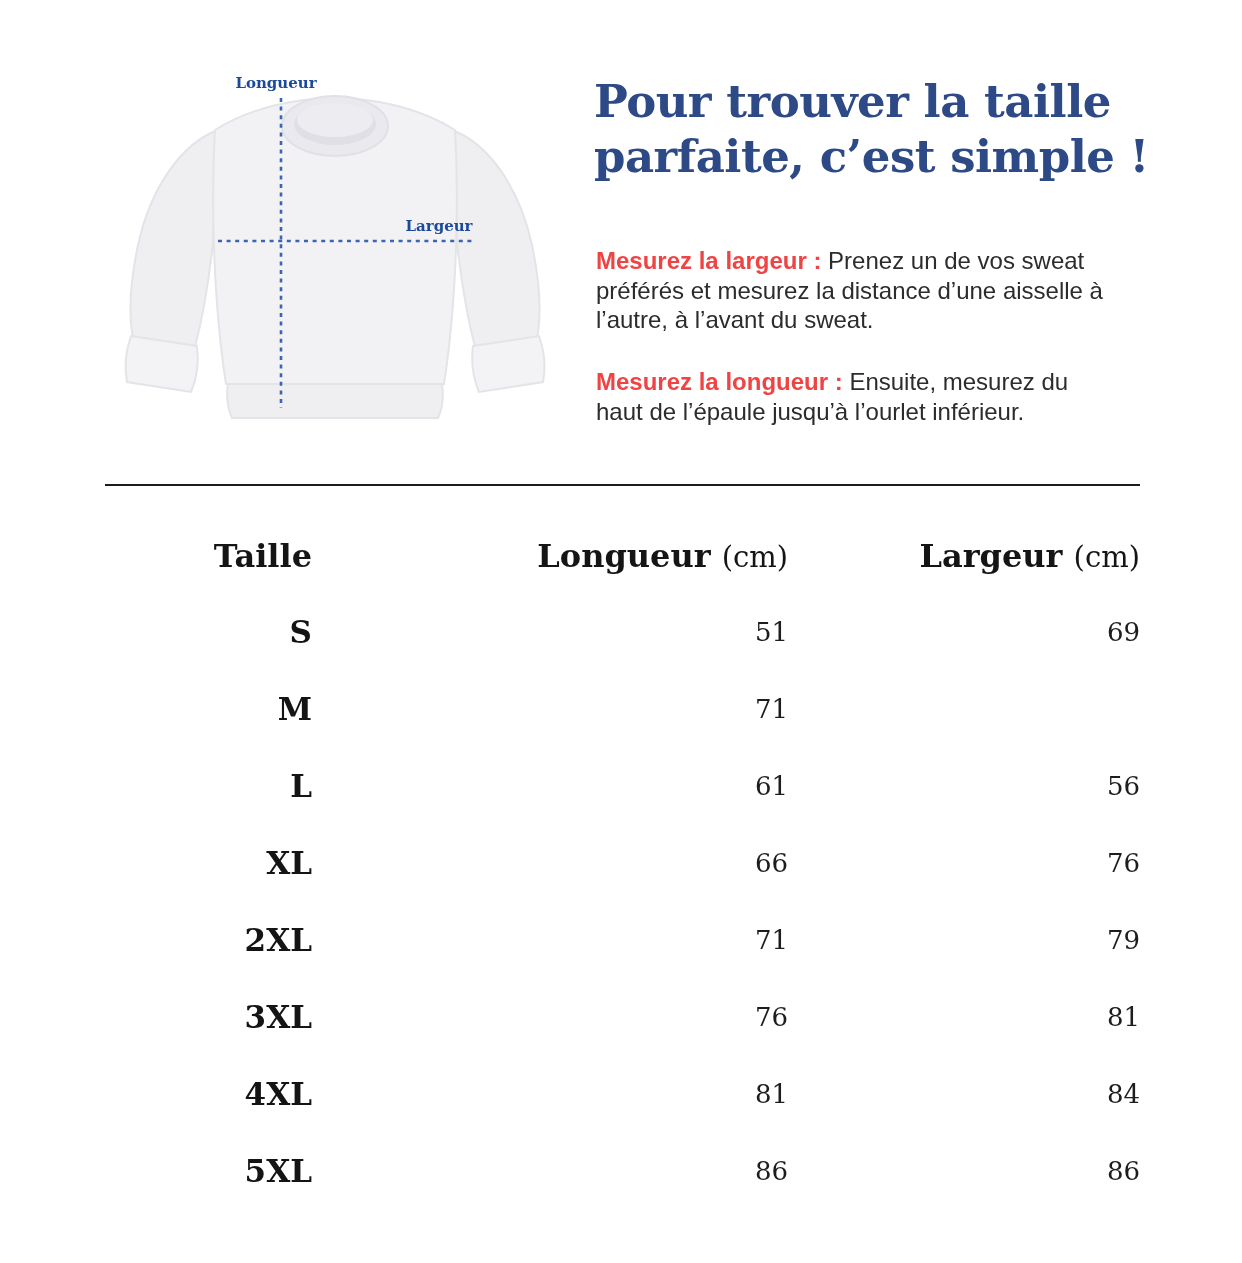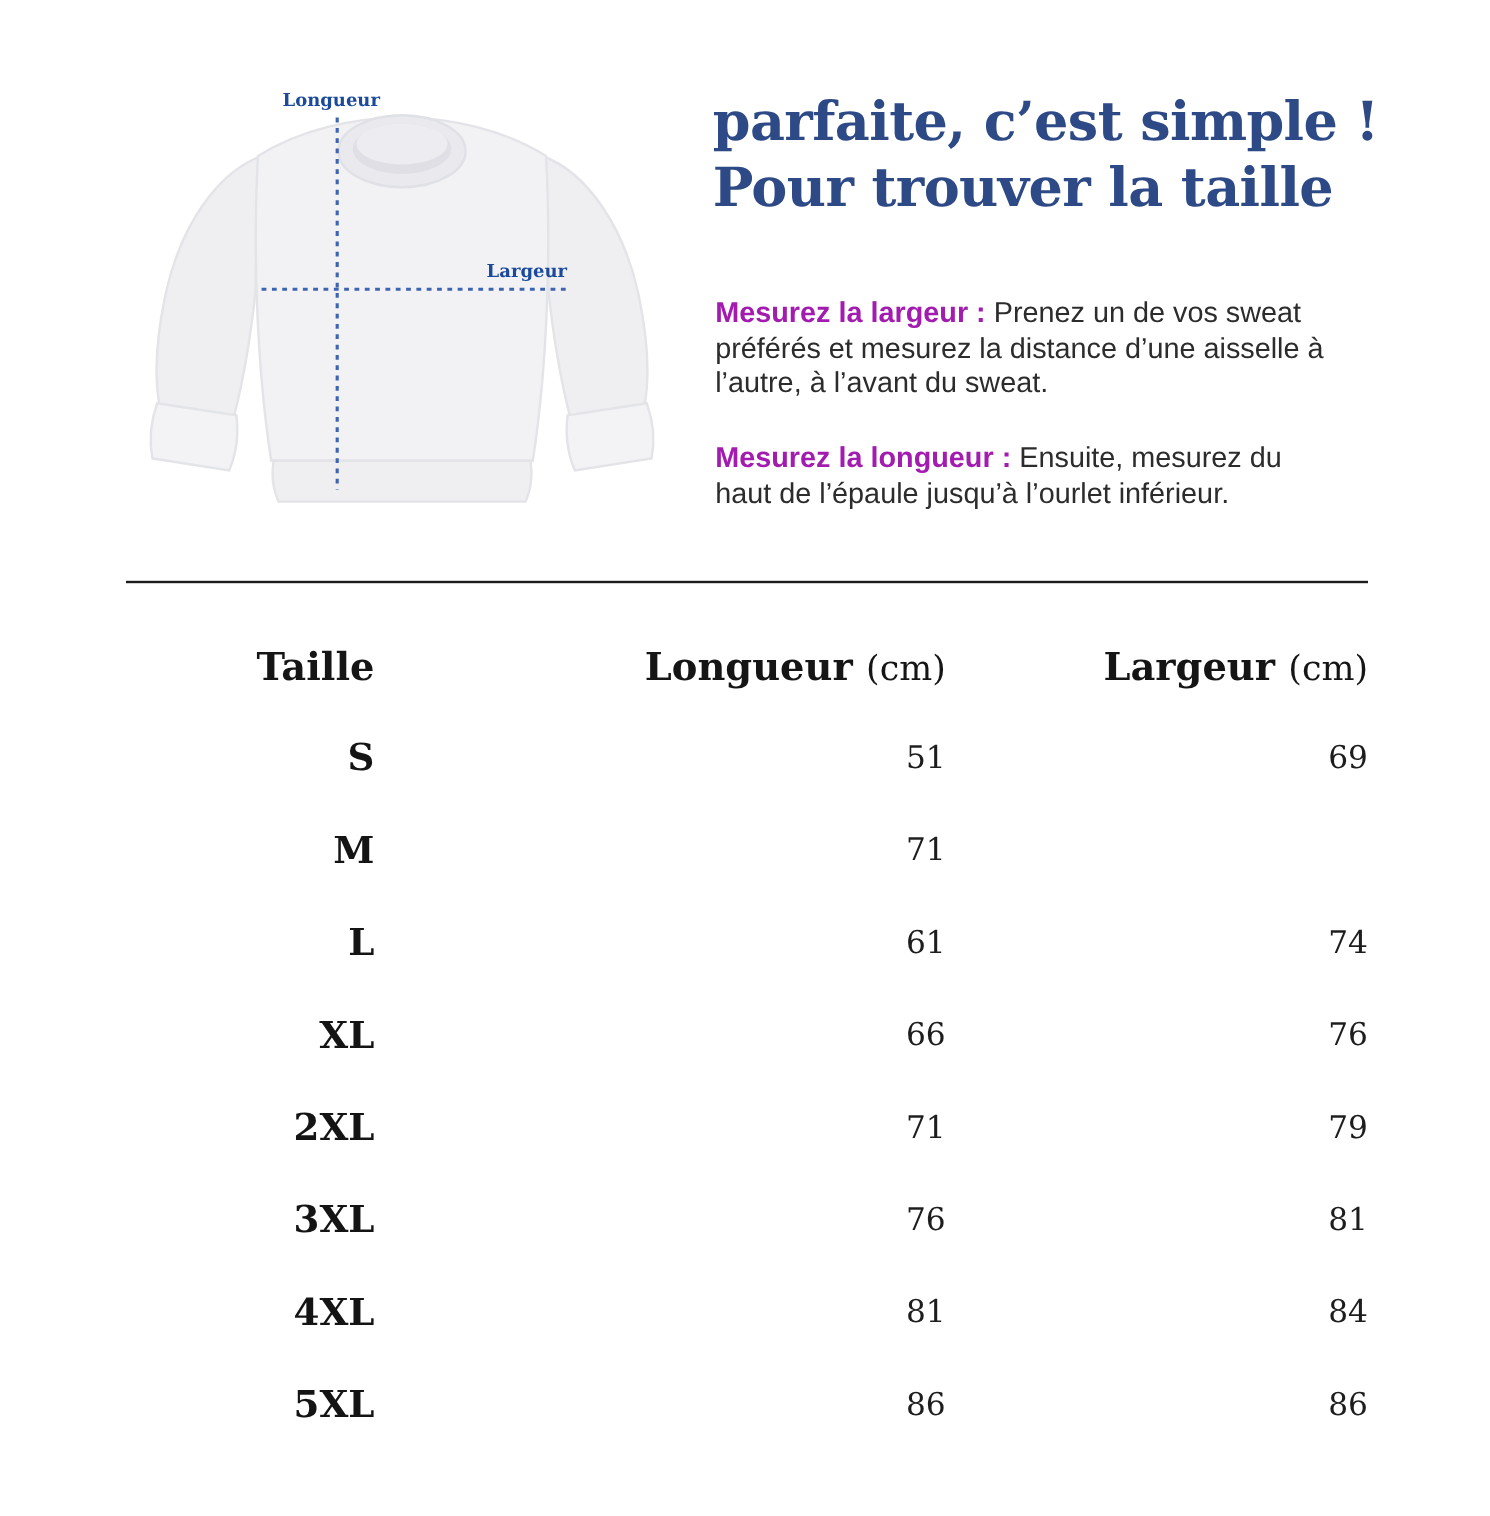--- a/index.html
+++ b/index.html
@@ -12,21 +12,21 @@
   .illustration svg { width:100%; height:100%; display:block; }
   .measure-label { font-family:"DejaVu Serif", serif; font-weight:bold; font-size:15px; fill:#1B4A9B; }
 
   
   .intro-heading {
     position:absolute; left:594px; top:74px; width:580px;
     font-family:"DejaVu Serif", serif; font-weight:700;
     font-size:45px; line-height:55px; color:#2D4A87; letter-spacing:-0.5px;
   }
   .intro-para { position:absolute; left:596px; font-size:24px; line-height:29.5px; color:#2c2c2c; }
-  .intro-para b { color:#a21caf; }
+  .intro-para b { color:#ef4444; }
   .para-width  { top:246px; width:565px; }
   .para-length { top:367px; width:500px; }
 
   
   .divider { position:absolute; left:105px; top:484px; width:1035px; height:2px; background:#1c1c1c; }
 
   
   .size-table { position:absolute; left:105px; top:519px; width:1035px; font-family:"DejaVu Serif", serif; color:#171717; }
   .trow { display:grid; grid-template-columns:20% 46% 34%; align-items:center; height:77px; text-align:right; }
   .trow.header { height:74px; }
@@ -63,22 +63,22 @@
 
       <line x1="181" y1="58" x2="181" y2="368" stroke="#3E64B0" stroke-width="2.6" stroke-dasharray="4 4.6"></line>
       <line x1="118" y1="201" x2="376" y2="201" stroke="#3E64B0" stroke-width="2.6" stroke-dasharray="4 4.6"></line>
 
       <text x="176" y="48" text-anchor="middle" class="measure-label">Longueur</text>
       <text x="339" y="191" text-anchor="middle" class="measure-label">Largeur</text>
     </svg>
   </div>
 
   <h1 class="intro-heading">
+    <div>Pour trouver la taille</div>
     <div>parfaite, c’est simple !</div>
-    <div>Pour trouver la taille</div>
   </h1>
 
   <p class="intro-para para-width">
     <b>Mesurez la largeur :</b>
     <span>Prenez un de vos sweat préférés et mesurez la distance d’une aisselle à l’autre, à l’avant du sweat.</span>
   </p>
   <p class="intro-para para-length">
     <b>Mesurez la longueur :</b>
     <span>Ensuite, mesurez du haut de l’épaule jusqu’à l’ourlet inférieur.</span>
   </p>
@@ -103,21 +103,21 @@
       <div class="cell-num">51</div>
       <div class="cell-num">69</div>
     </div>
     <div class="trow">
       <div class="cell-size">M</div>
       <div class="cell-num">71</div>
     </div>
     <div class="trow">
       <div class="cell-size">L</div>
       <div class="cell-num">61</div>
-      <div class="cell-num">74</div>
+      <div class="cell-num">56</div>
     </div>
     <div class="trow">
       <div class="cell-size">XL</div>
       <div class="cell-num">66</div>
       <div class="cell-num">76</div>
     </div>
     <div class="trow">
       <div class="cell-size">2XL</div>
       <div class="cell-num">71</div>
       <div class="cell-num">79</div>

